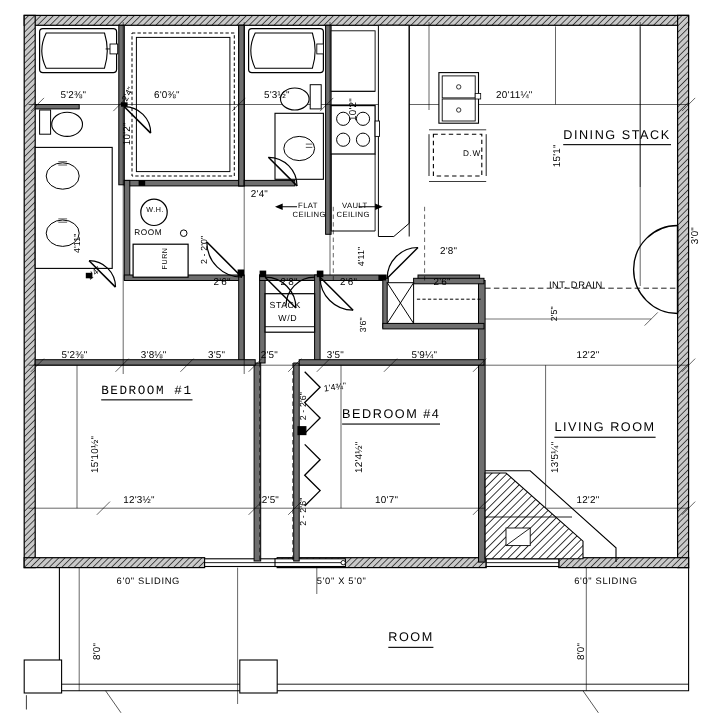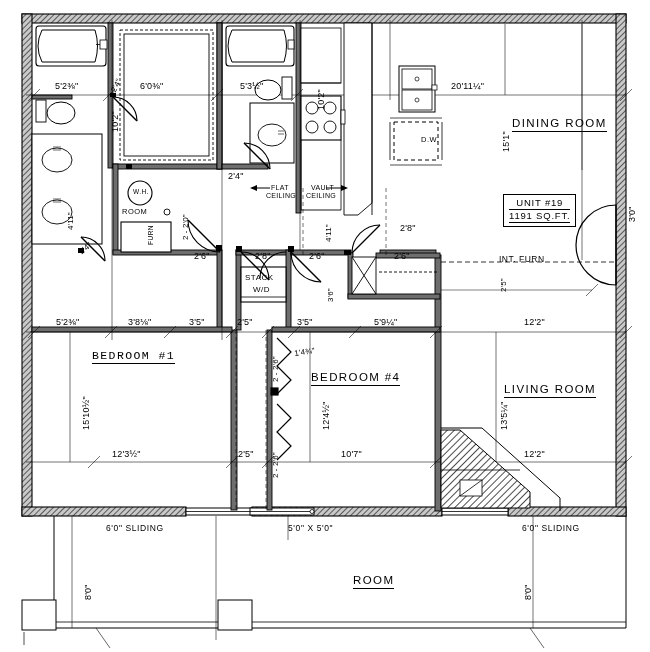--- a/index.html
+++ b/index.html
@@ -385,34 +385,30 @@
   <polygon points="100,8 93,5 93,11" fill="#000"></polygon>
 </svg>
 
 <div class="lbl fix" style="left:133px;top:189px;font-size:6.5px;">W.H.</div>
 <div class="lbl fix" style="left:122px;top:208px;">ROOM</div>
 <div class="lbl fix rot90" style="left:148px;top:245px;font-size:6.5px;">FURN</div>
 <div class="lbl fix" style="left:405px;top:136px;padding-left:16px;">D.W.</div>
 <div class="lbl fix" style="left:245px;top:274px;font-size:8px;">STACK</div>
 <div class="lbl fix" style="left:253px;top:286px;font-size:8px;text-align:center;">W/D</div>
 
-<div class="lbl room" style="left:512px;top:118px;">DINING ROOM</div>
+<div class="lbl room" style="left:512px;top:118px;">DINING STACK</div>
 <div class="lbl room" style="left:504px;top:384px;">LIVING ROOM</div>
 <div class="lbl room" style="left:92px;top:350px;font-family:Liberation Mono, monospace;">BEDROOM #1</div>
 <div class="lbl room" style="left:311px;top:372px;">BEDROOM #4</div>
 <div class="lbl room" style="left:353px;top:575px;">ROOM</div>
 
 <div class="lbl dim rot90" style="left:502px;top:152px;">15'1"</div>
 
-<div class="unitbox" style="left:503px;top:194px;">
-  <div>UNIT #19</div>
-  <div>1191 SQ.FT.</div>
-</div>
-
-<div class="lbl" style="left:499px;top:255px;font-size:8.5px;letter-spacing:.5px;">INT. FURN</div>
+
+<div class="lbl" style="left:499px;top:255px;font-size:8.5px;letter-spacing:.5px;">INT. DRAIN</div>
 <div class="lbl dim-sm rot90" style="left:500px;top:292px;">2'5"</div>
 
 <div class="lbl dim rot90" style="left:628px;top:222px;">3'0"</div>
 
 <div class="lbl dim" style="left:56px;top:318px;">5'2⅜"</div>
 <div class="lbl dim" style="left:128px;top:318px;">3'8⅛"</div>
 <div class="lbl dim" style="left:189px;top:318px;">3'5"</div>
 <div class="lbl dim" style="left:237px;top:318px;">2'5"</div>
 <div class="lbl dim" style="left:297px;top:318px;">3'5"</div>
 <div class="lbl dim" style="left:374px;top:318px;">5'9¼"</div>

